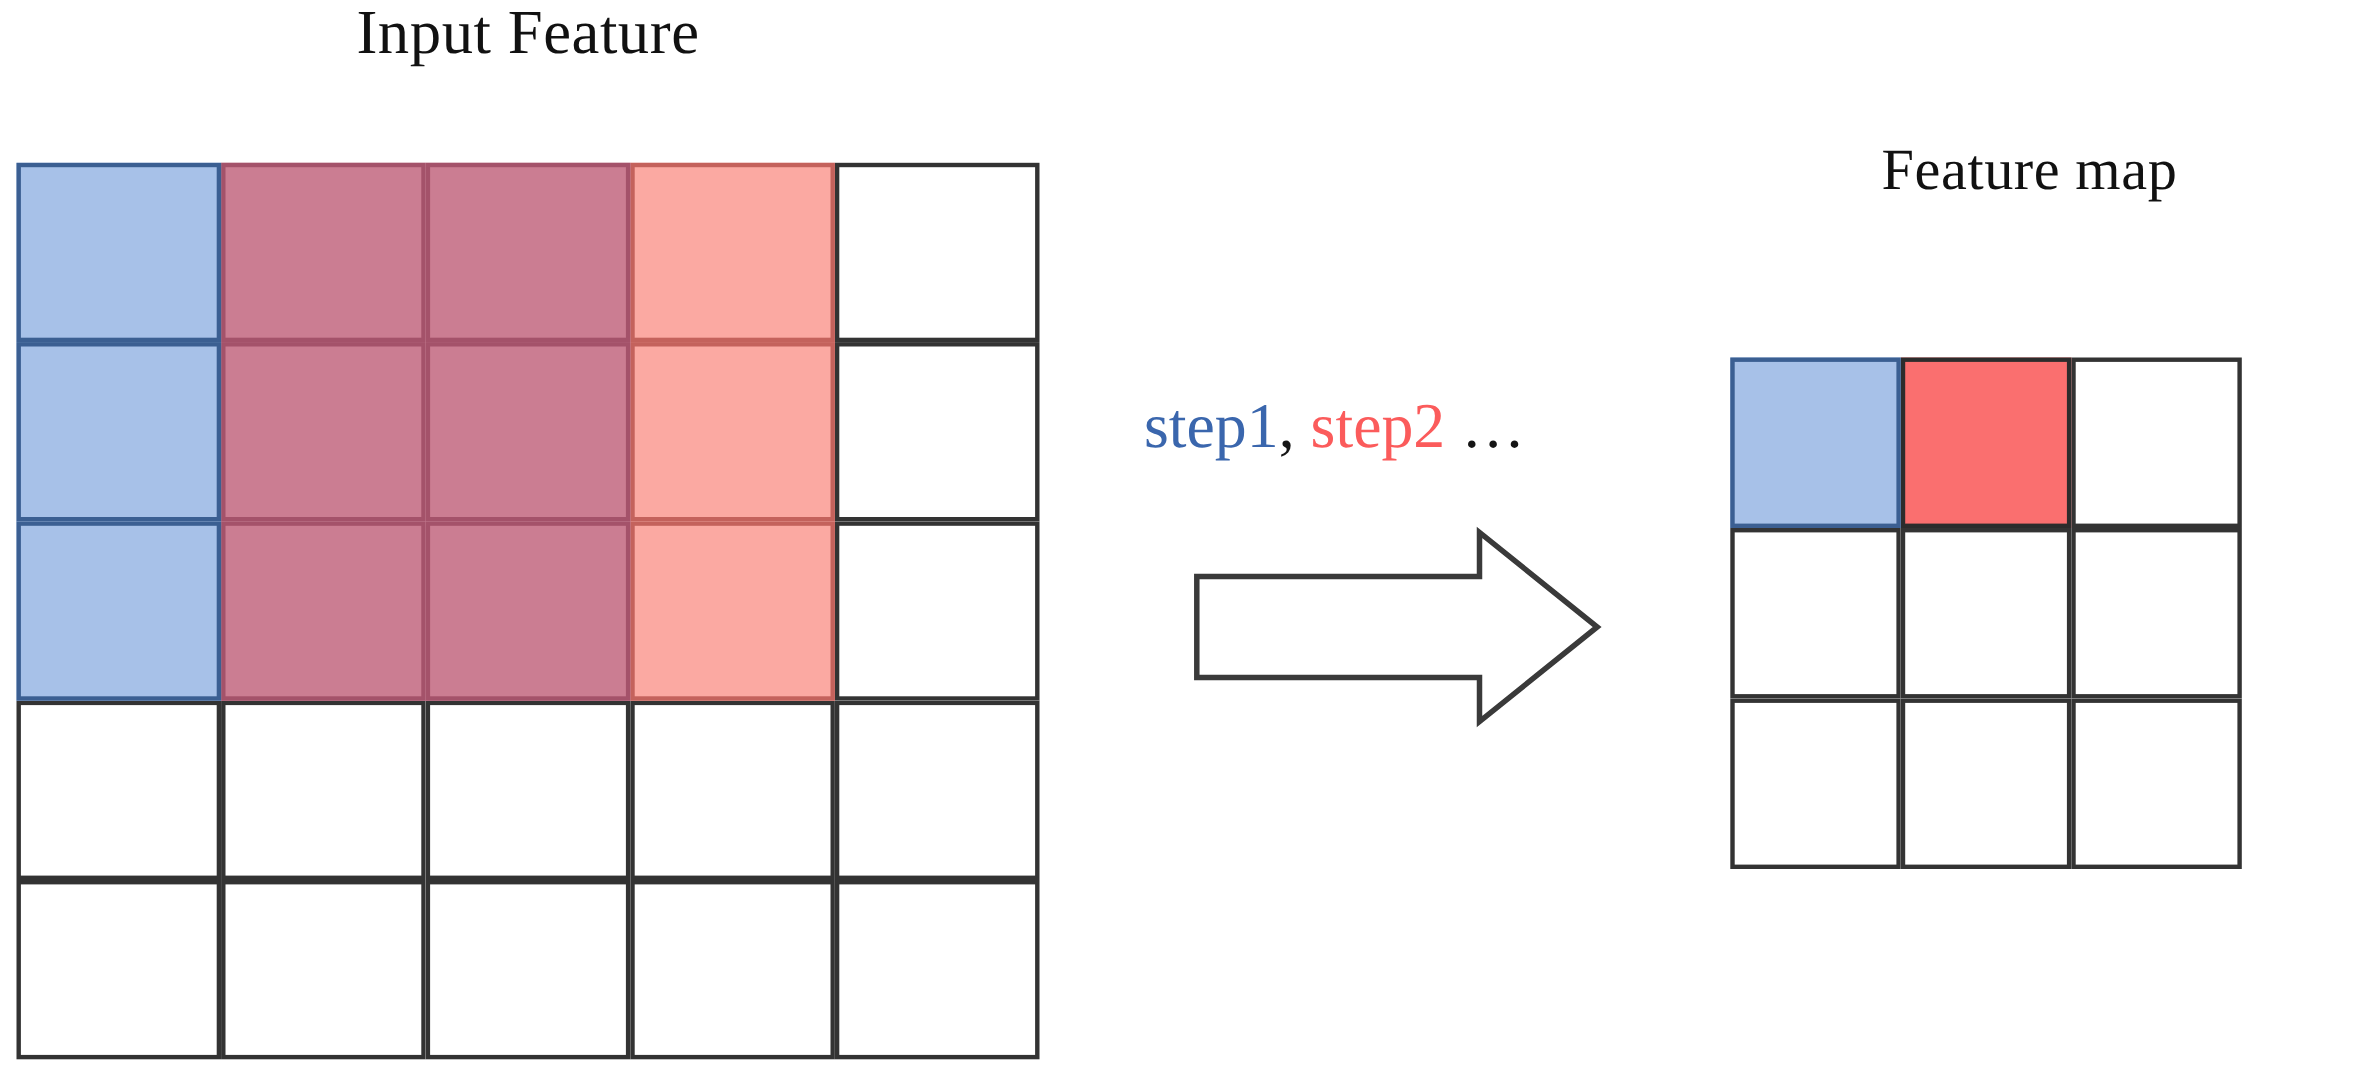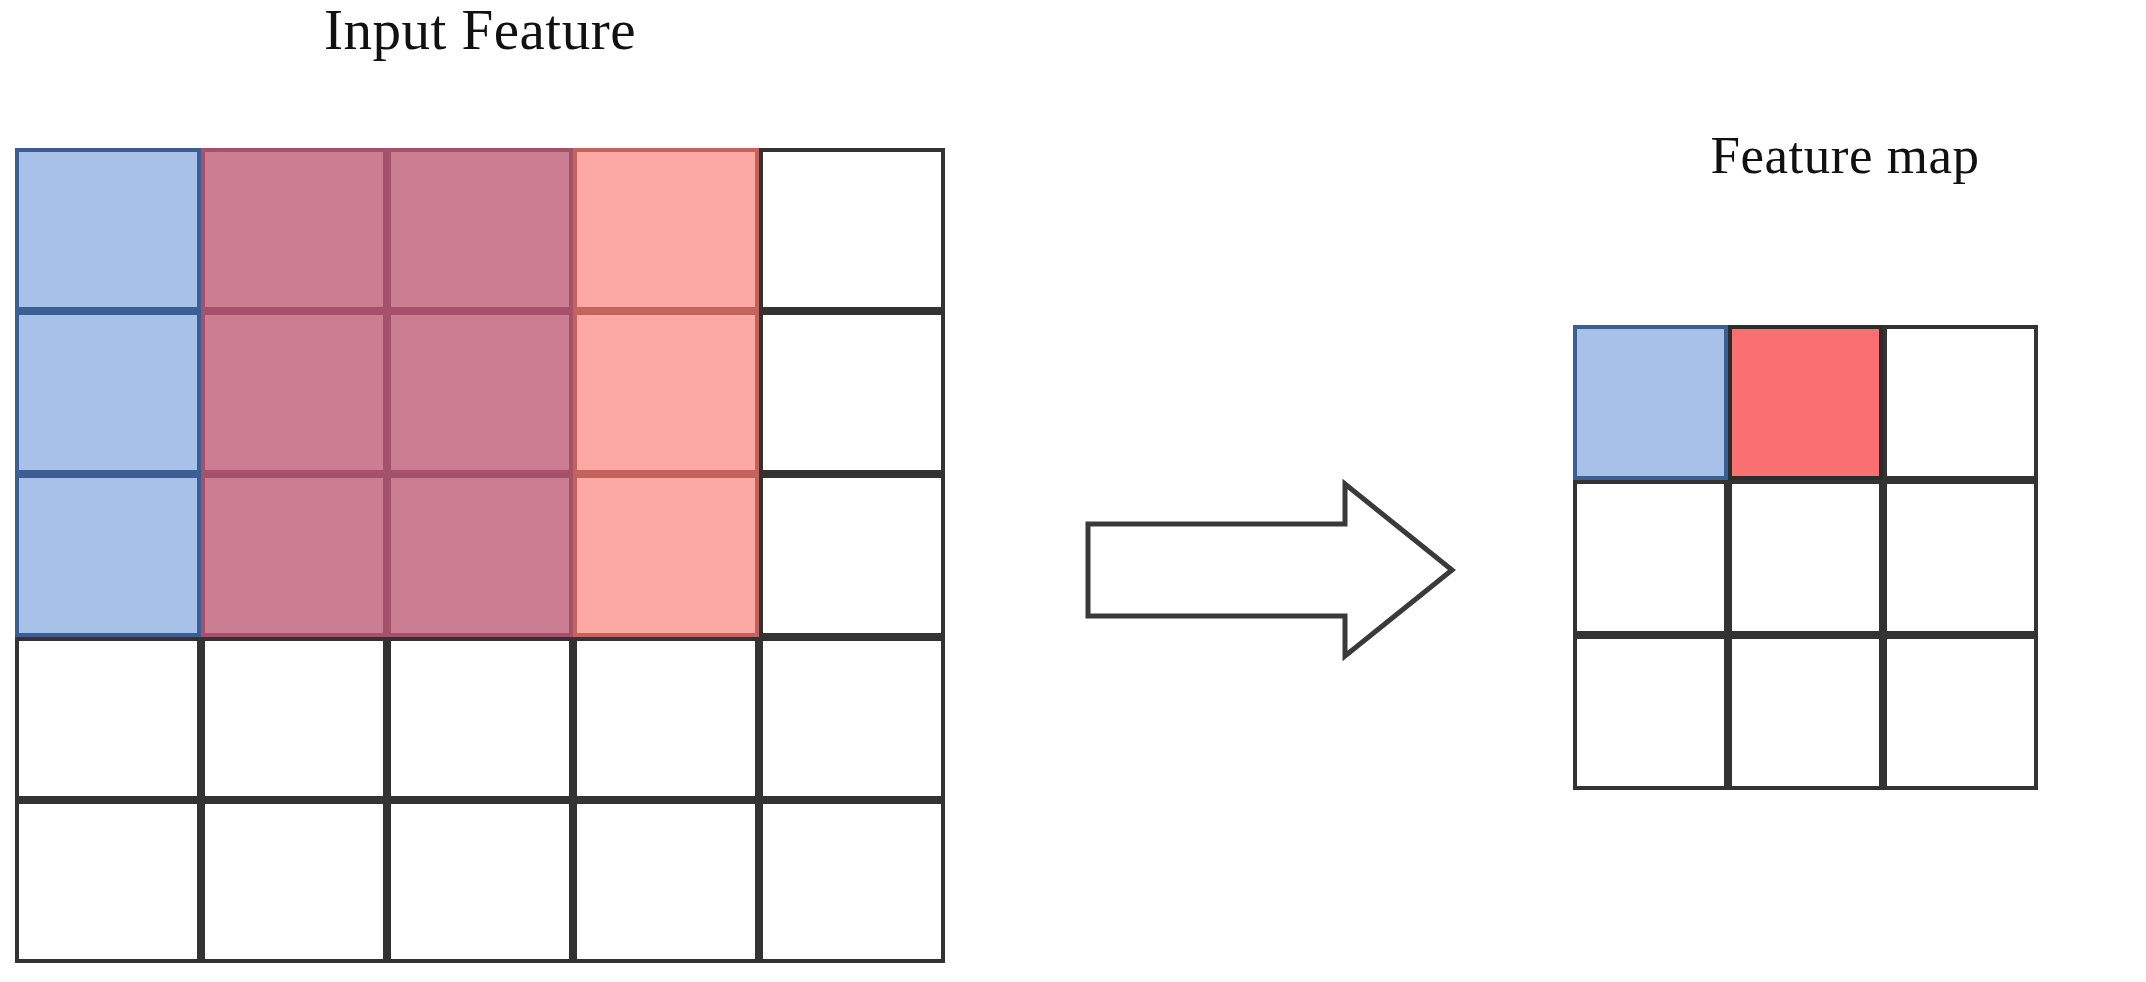--- a/index.html
+++ b/index.html
@@ -134,20 +134,25 @@
       <div class="cell" style="left: 372px; top: 489px; width: 186px; height: 163px;"></div>
       <div class="cell" style="left: 558px; top: 489px; width: 186px; height: 163px;"></div>
       <div class="cell" style="left: 744px; top: 489px; width: 186px; height: 163px;"></div>
       <div class="cell" style="left: 0px; top: 652px; width: 186px; height: 163px;"></div>
       <div class="cell" style="left: 186px; top: 652px; width: 186px; height: 163px;"></div>
       <div class="cell" style="left: 372px; top: 652px; width: 186px; height: 163px;"></div>
       <div class="cell" style="left: 558px; top: 652px; width: 186px; height: 163px;"></div>
       <div class="cell" style="left: 744px; top: 652px; width: 186px; height: 163px;"></div>
     </div>
 
+  <div id="step-label">
+    <span class="s1">step1</span><span class="comma">,</span>
+    <span class="s2">step2</span>
+    <span class="dots">…</span>
+  </div>
 
   <svg id="arrow-svg" viewBox="0 0 380 185">
     <polygon points="8,46 265,46 265,6 372,92 265,178 265,138 8,138" fill="#ffffff" stroke="#3a3a3a" stroke-width="5" stroke-linejoin="miter"></polygon>
   </svg>
 
   <div class="title" id="featuremap-title">Feature map</div>
 
   <div class="grid" id="output-grid" style="left: 1573px; top: 325px; width: 465px; height: 465px;">
       <div class="cell blue" style="left: 0px; top: 0px; width: 155px; height: 155px;"></div>
       <div class="cell salmon" style="left: 155px; top: 0px; width: 155px; height: 155px;"></div>

